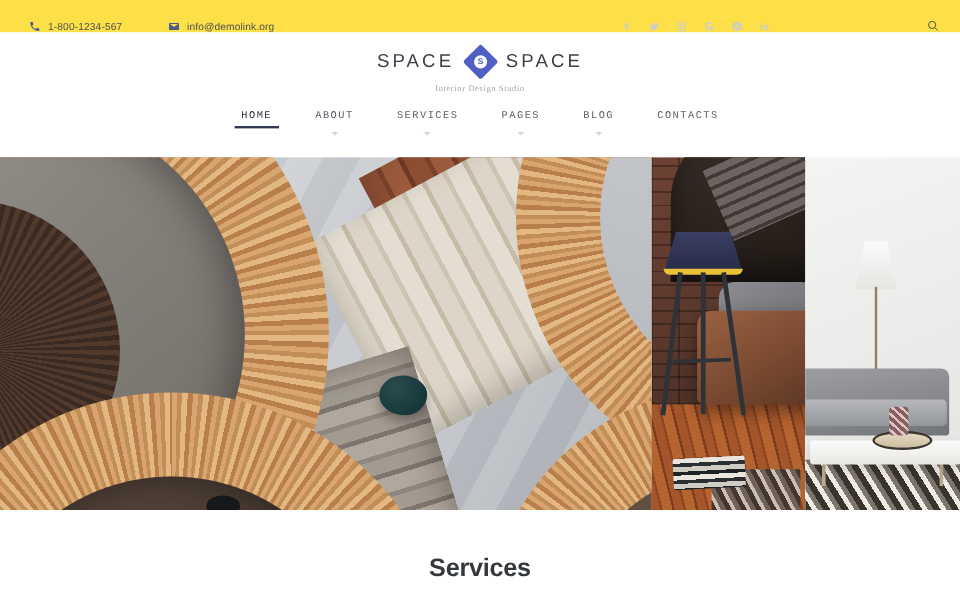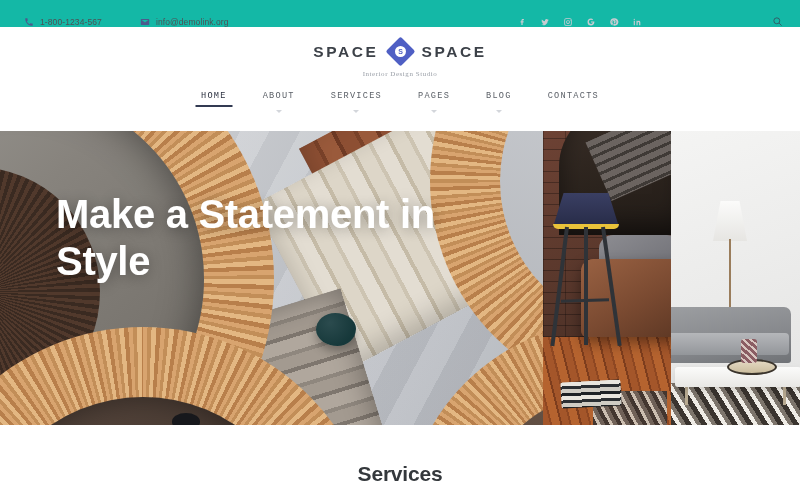--- a/index.html
+++ b/index.html
@@ -7,21 +7,21 @@
   body {
     font-family: "Liberation Sans", sans-serif;
     background:#ffffff;
     color:#2f3234;
     -webkit-font-smoothing:antialiased;
   }
 
   
   .topbar {
     height:27px;
-    background:#14b8a6;
+    background:#fde047;
     display:flex;
     align-items:center;
     padding:16px 16px 0 24px;
     font-size:8.5px;
     color:#4d5156;
     letter-spacing:.1px;
   }
   .tb-item { display:flex; align-items:center; gap:6px; margin-right:34px; white-space:nowrap; }
   .tb-item:nth-child(1){ margin-right:38px; }
   .tb-ico { width:10px; height:10px; display:block; fill:#4d5a8c; flex:none; }
@@ -51,21 +51,21 @@
     display:flex;
     flex-direction:column;
     align-items:center;
     padding-top:14px;
   }
   .logo-row { display:flex; align-items:center; gap:11px; }
   .logo-word {
     font-size:15.5px;
     letter-spacing:2.6px;
     color:#3c4148;
-    font-weight:700;
+    font-weight:400;
   }
   .logo-mark {
     width:21px; height:21px;
     background:#4f5fc4;
     transform:rotate(45deg);
     display:flex; align-items:center; justify-content:center;
     border-radius:2px;
   }
   .logo-mark .disc {
     width:11px; height:11px;
@@ -575,18 +575,17 @@
     <div class="rug-right"></div>
     <div class="sofa"></div>
     <div class="sofa-seat"></div>
     <div class="table-leg" style="left:14px"></div>
     <div class="table-leg" style="left:112px"></div>
     <div class="coffee-table"></div>
     <div class="tray"></div>
     <div class="vase"></div>
   </div>
 
-  <h1 class="hero-title">Make a Statement in Style</h1>
 </div>
 
 <div class="services">
   <h2>Services</h2>
 </div>
 
 </body></html>

